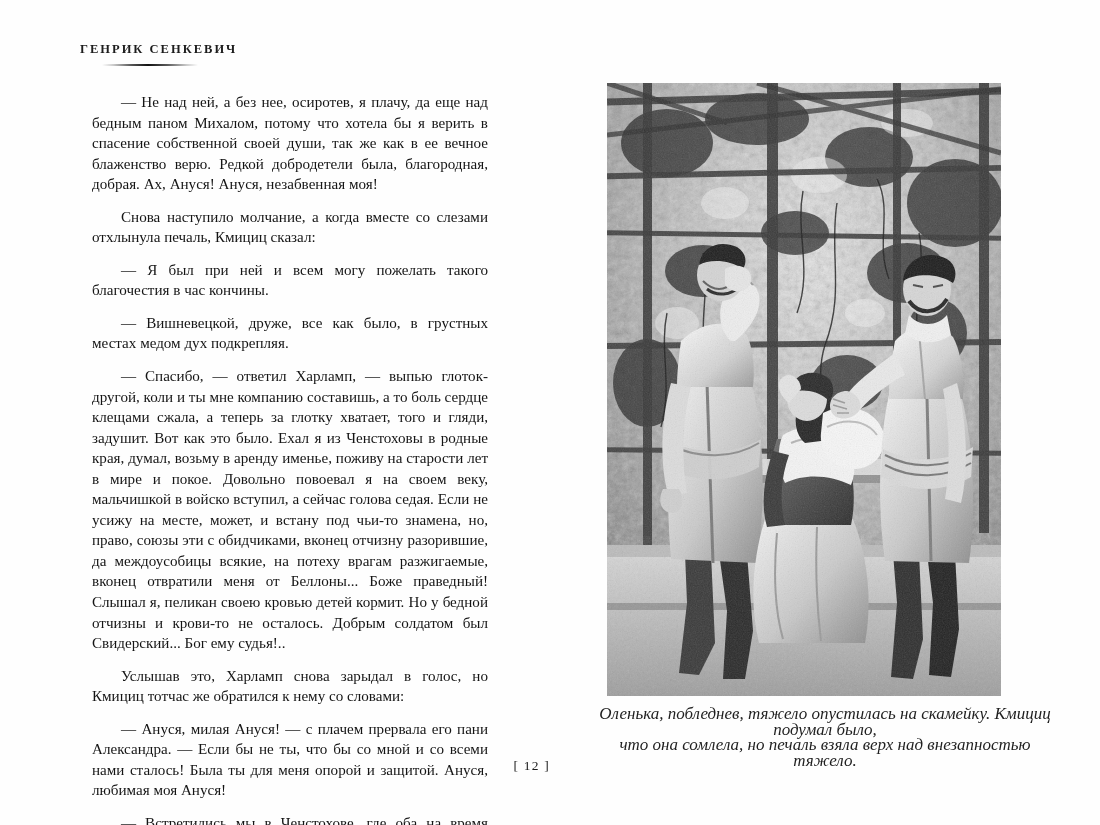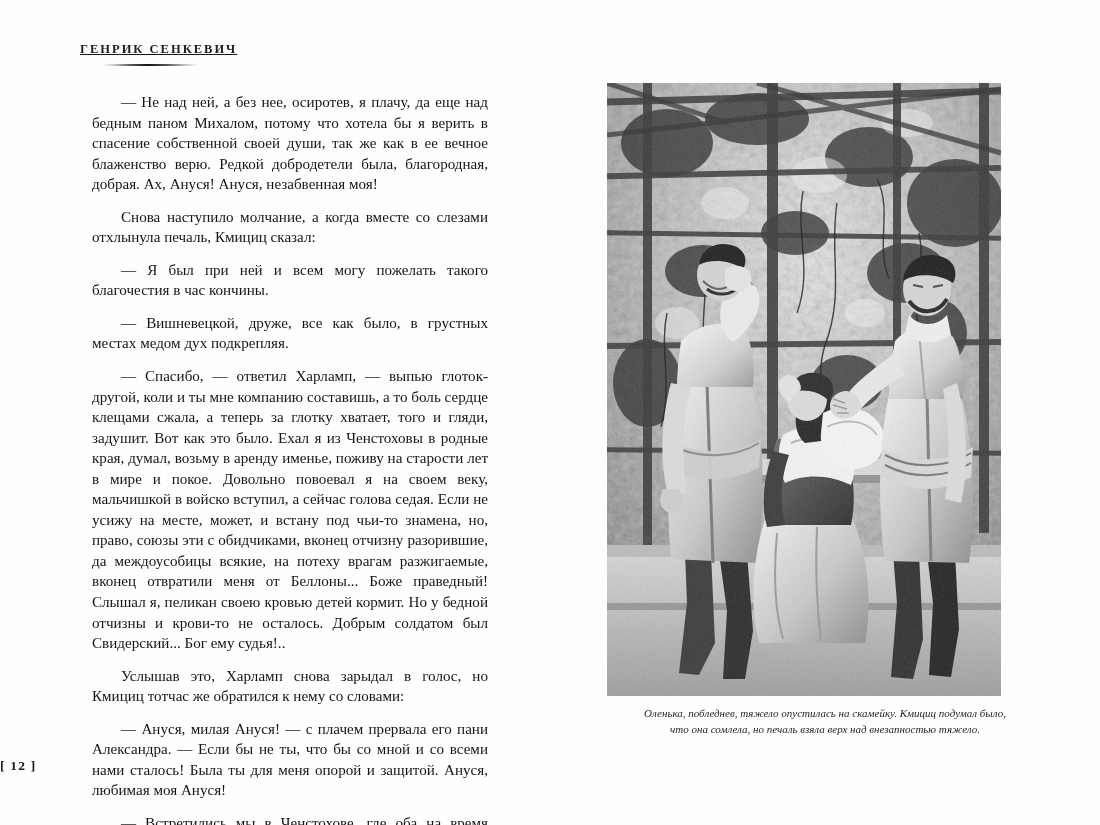--- a/index.html
+++ b/index.html
@@ -31,21 +31,20 @@
     height: 825px;
     background: #fefefe;
   }
 
   .running-head-block {
     position: absolute;
     left: 80px;
     top: 42px;
     width: 420px;
     text-align: left;
-    text-decoration: underline;
   }
   .running-head {
     font-family: "Liberation Serif", "DejaVu Serif", serif;
     font-weight: bold;
     font-size: 12.5px;
     letter-spacing: 2.0px;
     color: #1d1d1d;
     text-transform: uppercase;
     white-space: nowrap;
   }
@@ -80,23 +79,23 @@
     hyphens: manual;
     color: #151515;
     font-family: "Liberation Serif", "DejaVu Serif", serif;
   }
 
   .folio {
     position: absolute;
     left: 0;
     top: 758px;
     width: 550px;
-    text-align: left;
+    text-align: right;
     font-size: 13.5px;
-    font-weight: bold;
+    font-weight: normal;
     letter-spacing: 1.2px;
     color: #1a1a1a;
   }
 
   
   .page-right {
     position: absolute;
     left: 550px;
     top: 0;
     width: 550px;
@@ -119,21 +118,21 @@
     height: 100%;
   }
 
   .plate-caption {
     position: absolute;
     left: 45px;
     top: 706px;
     width: 460px;
     text-align: center;
     font-style: italic;
-    font-size: 11px;
+    font-size: 17px;
     line-height: 15.6px;
     color: #1f1f1f;
     font-family: "Liberation Serif", "DejaVu Serif", serif;
   }
   .plate-caption .cap-line { display: block; }
 </style>
 </head>
 <body>
 
 <div class="spread">

